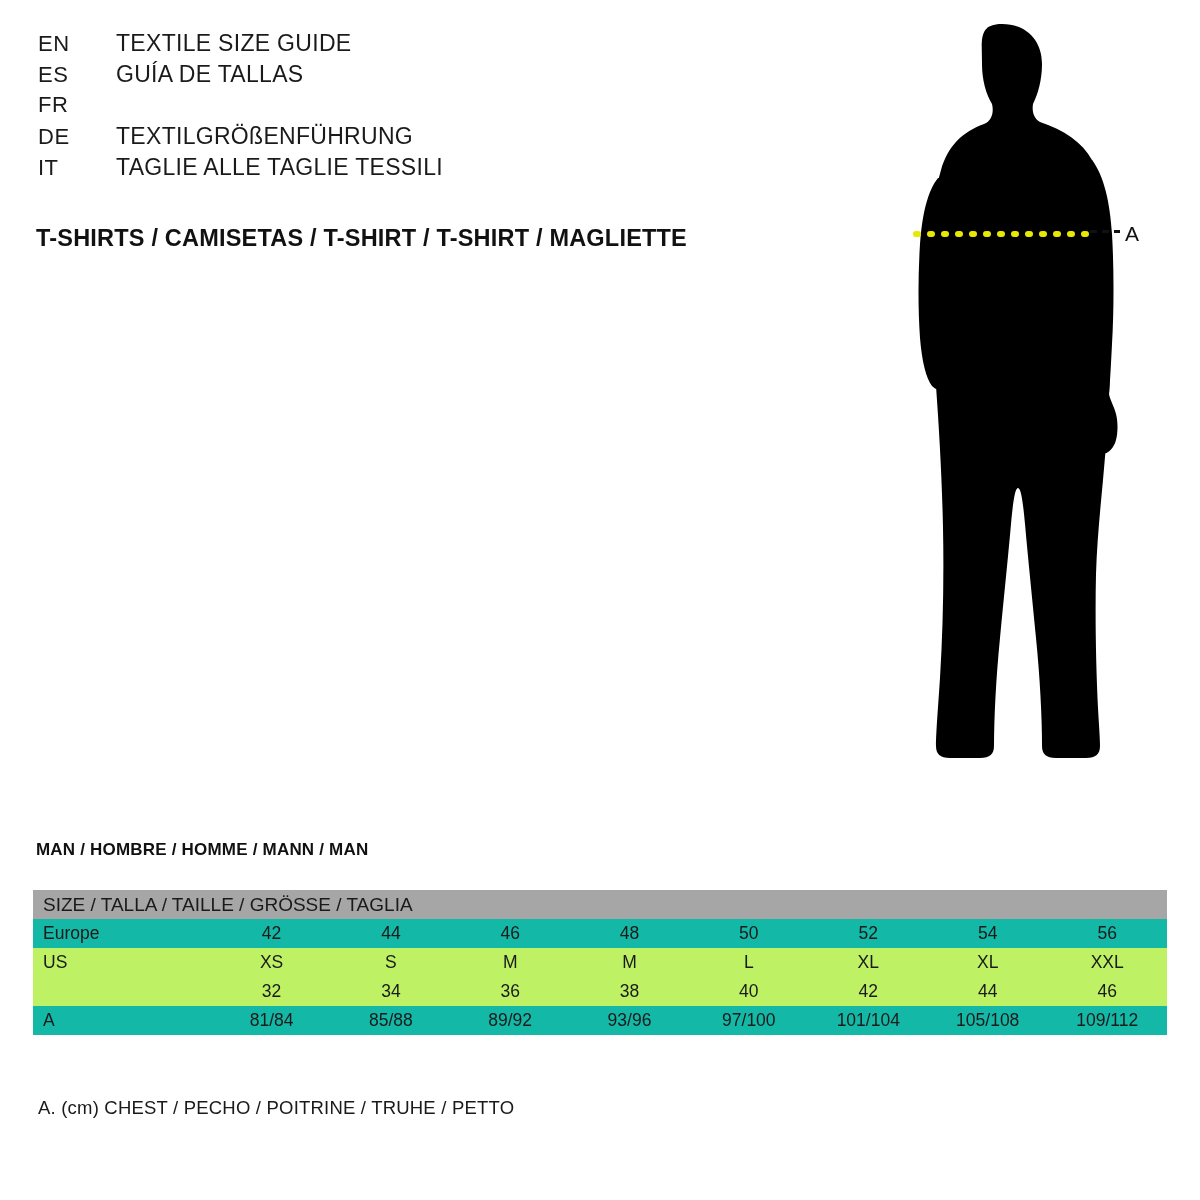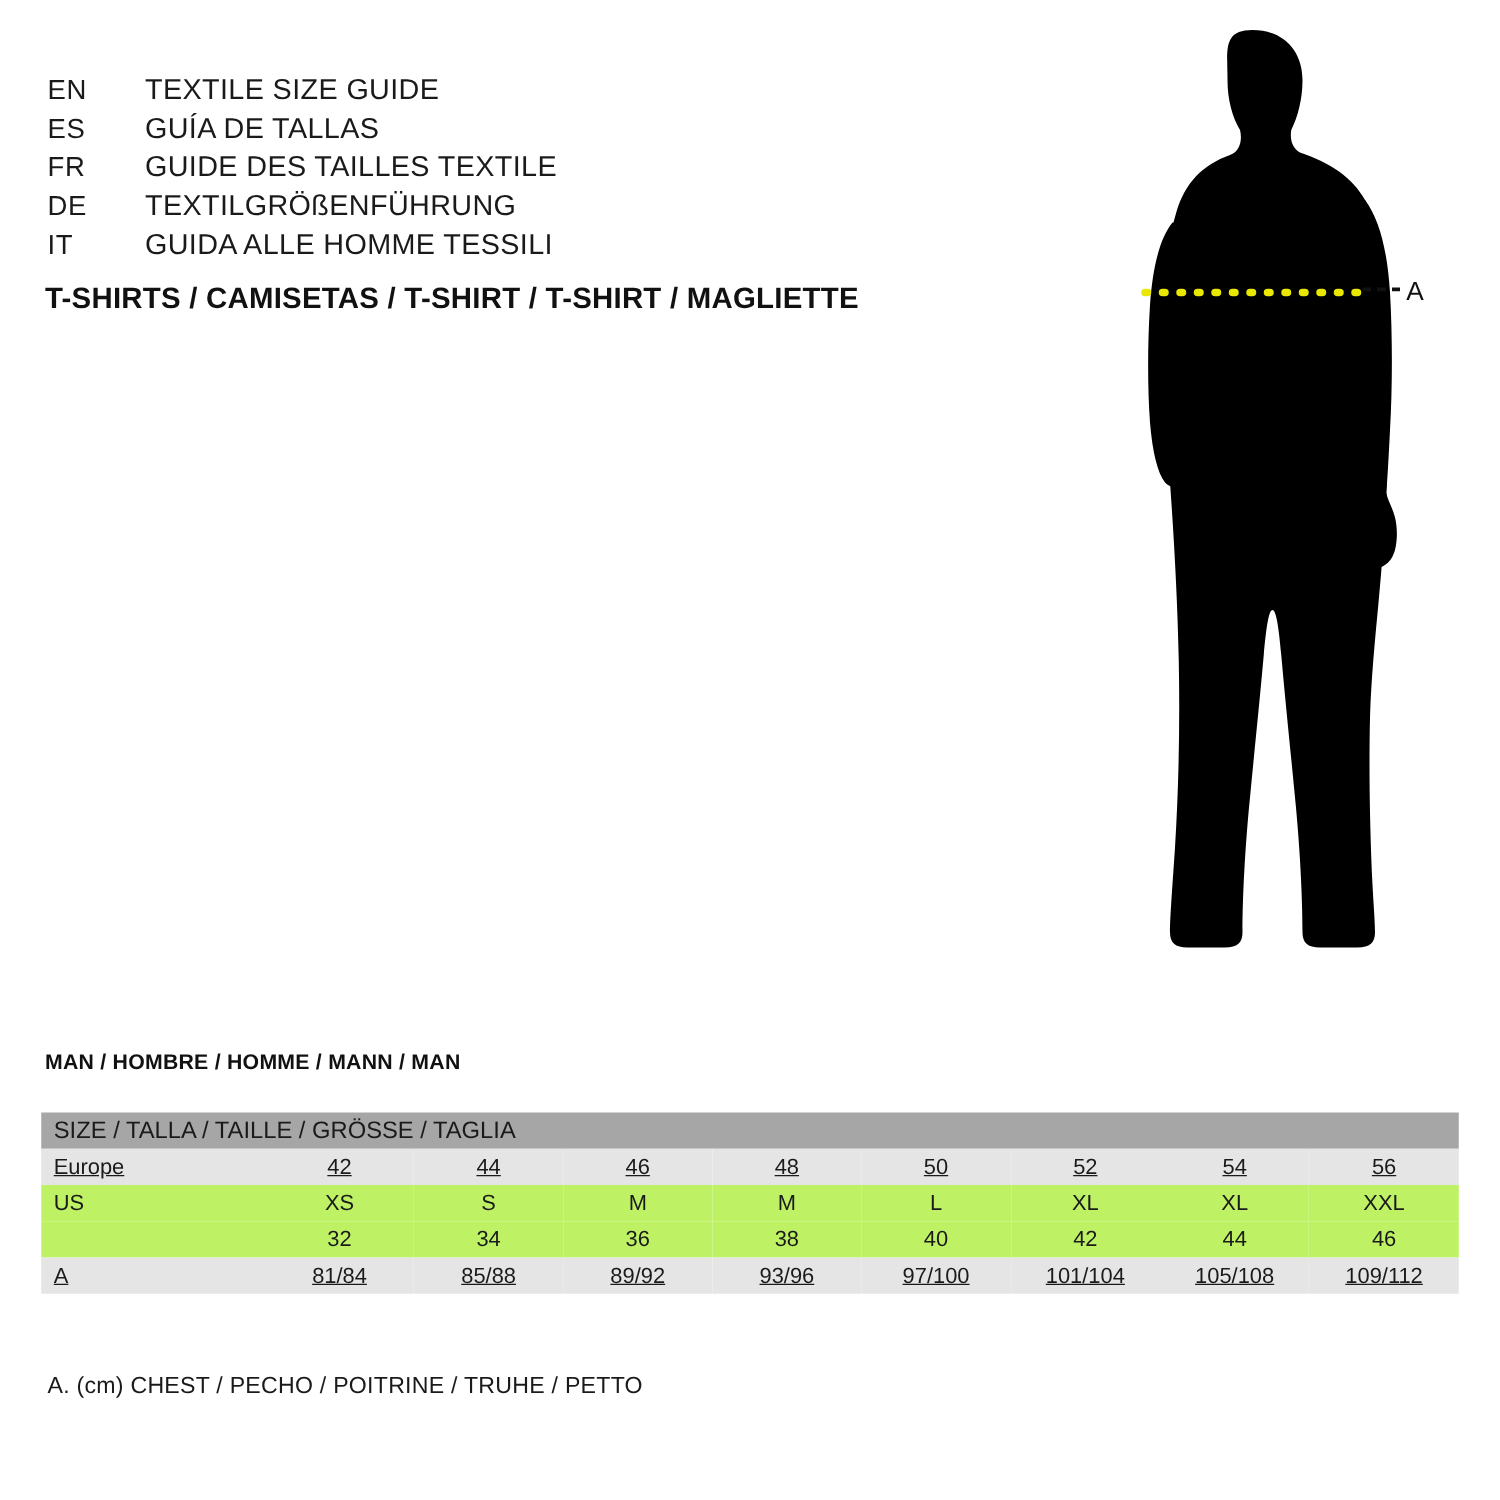--- a/index.html
+++ b/index.html
@@ -15,21 +15,20 @@
     position: relative;
     overflow: hidden;
   }
 
   
   .lang-block {
     position: absolute;
     left: 38px;
     top: 30px;
     width: 700px;
-    margin-top: 28px;
   }
   .lang-row {
     display: flex;
     align-items: baseline;
     height: 31px;
   }
   .lang-code {
     width: 78px;
     font-size: 22px;
     letter-spacing: 0.5px;
@@ -107,21 +106,21 @@
     height: 29px;
     vertical-align: middle;
     color: #1a1a1a;
   }
   .row-header td {
     background: #a6a6a6;
     font-size: 19px;
     height: 30px;
   }
   .row-shade td { background: #bef264; margin-top: 16px; }
-  .row-plain td { background: #e5e5e5; text-decoration: underline; }
+  .row-plain td { background: #14b8a6; }
   .cell-label {
     width: 170px;
     padding-left: 10px !important;
     text-align: left;
   }
   .cell-val {
     text-align: center;
     width: 120px;
   }
 
@@ -141,29 +140,28 @@
   <div class="lang-row">
     <span class="lang-code">EN</span>
     <span class="lang-text">TEXTILE SIZE GUIDE</span>
   </div>
   <div class="lang-row">
     <span class="lang-code">ES</span>
     <span class="lang-text">GUÍA DE TALLAS</span>
   </div>
   <div class="lang-row">
     <span class="lang-code">FR</span>
-    <span class="lang-text">GUIDE DES TAILLES TEXTILE</span>
   </div>
   <div class="lang-row">
     <span class="lang-code">DE</span>
     <span class="lang-text">TEXTILGRÖßENFÜHRUNG</span>
   </div>
   <div class="lang-row">
     <span class="lang-code">IT</span>
-    <span class="lang-text">GUIDA ALLE HOMME TESSILI</span>
+    <span class="lang-text">TAGLIE ALLE TAGLIE TESSILI</span>
   </div>
 </div>
 
 <div class="garment-block">
   <div class="garment-line">T-SHIRTS / CAMISETAS / T-SHIRT / T-SHIRT / MAGLIETTE</div>
 </div>
 
 <div class="figure-wrap">
   <svg width="360" height="780" viewBox="0 0 360 780" xmlns="http://www.w3.org/2000/svg">
     <path fill="#000000" d="

